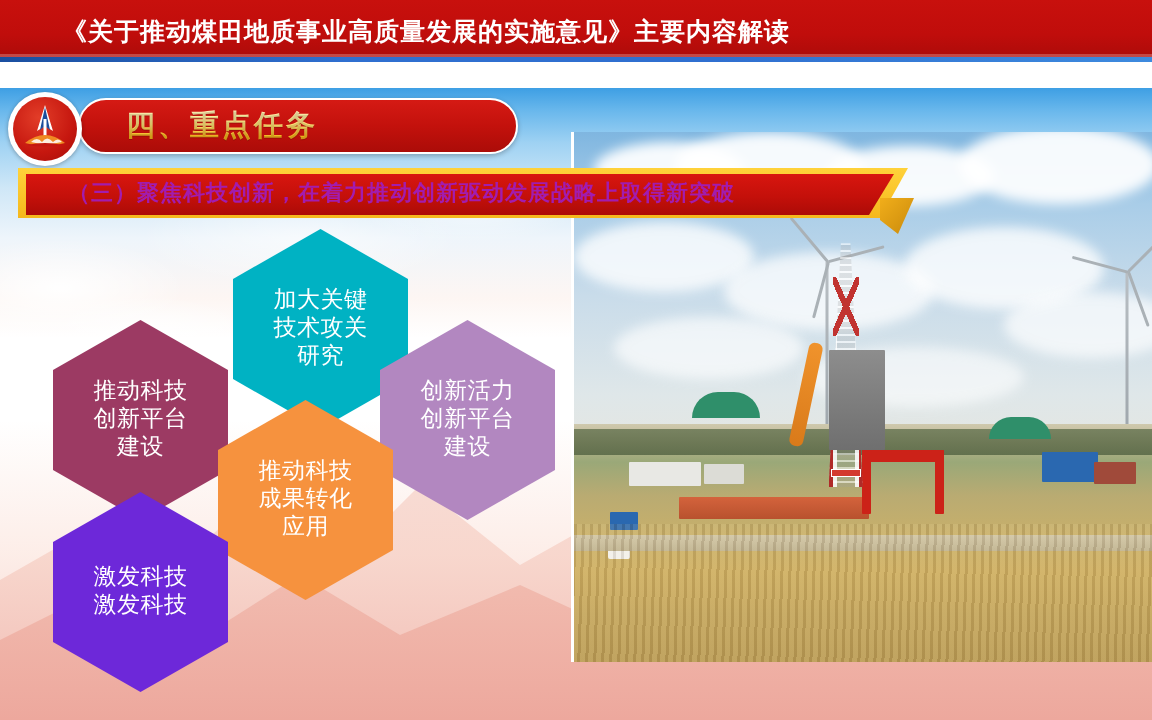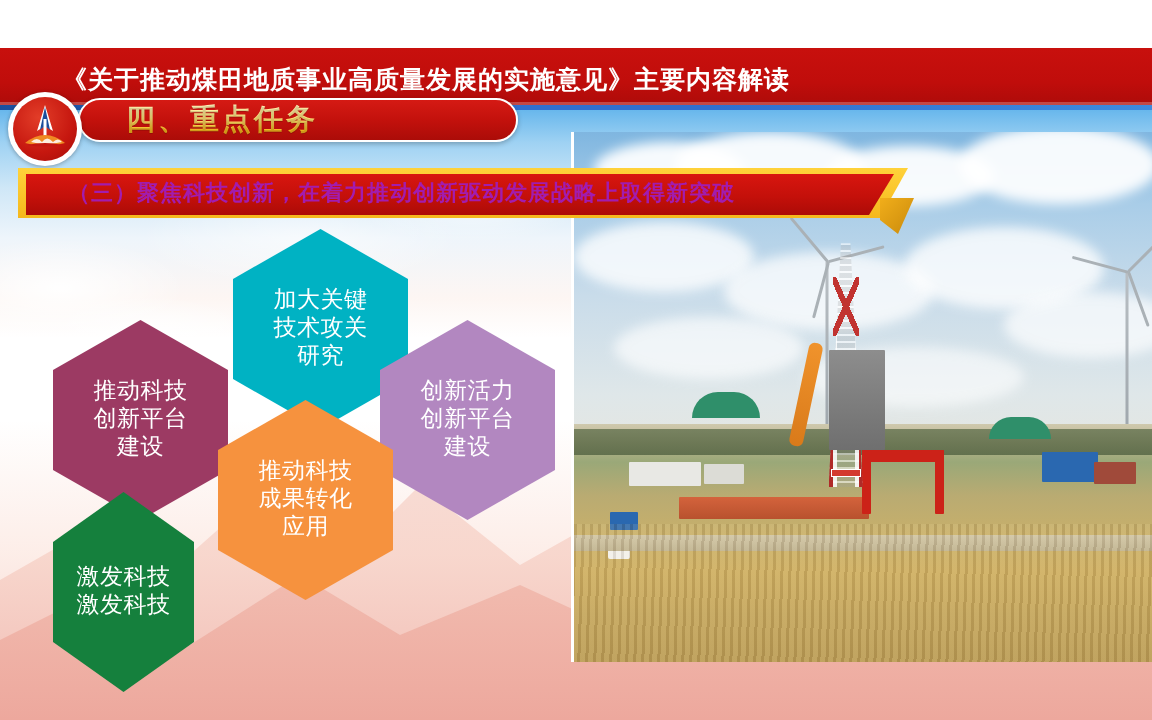--- a/index.html
+++ b/index.html
@@ -42,39 +42,38 @@
     position:absolute;left:0;bottom:0;width:1152px;height:300px;
     background:linear-gradient(to bottom, rgba(255,255,255,0) 0%, rgba(247,196,178,.30) 45%, rgba(233,140,128,.42) 100%);
     pointer-events:none;
   }
 
   
   .header{
     position:absolute;left:0;top:0;width:1152px;height:62px;
     background:linear-gradient(to bottom,#c8100d 0%,#c00d0b 55%,#a90b09 100%);
     overflow:hidden;
-    margin-top:48px;
   }
   .header-title{
     position:absolute;left:62px;top:50%;transform:translateY(-50%);
     color:#ffffff;font-size:25px;font-weight:bold;letter-spacing:1px;
     white-space:nowrap;
   }
   .header-stripe{
     position:absolute;left:0;bottom:0;width:1152px;height:5px;
     background:linear-gradient(to right,#1a4fa0 0%,#2f6fd0 30%,#2f6fd0 62%,#3d8ade 100%);
   }
   .header-stripe2{
     position:absolute;left:0;bottom:5px;width:1152px;height:3px;
     background:rgba(255,255,255,.25);
   }
 
   
   .pill{
-    position:absolute;left:78px;top:98px;width:440px;height:44px;
+    position:absolute;left:78px;top:98px;width:440px;height:56px;
     border-radius:28px;
     background:linear-gradient(to bottom,#d51a14 0%,#c3110c 50%,#ab0c08 100%);
     box-shadow:0 2px 5px rgba(0,0,0,.25);
     border:2px solid #ffffff;
   }
   .pill-text{
     position:absolute;left:46px;top:50%;transform:translateY(-50%);
     font-size:29px;font-weight:bold;letter-spacing:3px;white-space:nowrap;
     background:linear-gradient(to bottom,#fff9d0 0%,#ffe37a 45%,#f5b720 75%,#e09b12 100%);
     -webkit-background-clip:text;background-clip:text;color:transparent;
@@ -320,21 +319,21 @@
     </div>
 
     <div class="hex" style="left:218px;top:400px;width:175px;height:200px;background:#f6923e;">
       <div>
         <div>推动科技</div>
         <div>成果转化</div>
         <div>应用</div>
       </div>
     </div>
 
-    <div class="hex" style="left:53px;top:492px;width:141px;height:200px;background:#15803d;align-items:center;">
+    <div class="hex" style="left:53px;top:492px;width:175px;height:200px;background:#6d28d9;align-items:center;">
       <div>
         <div>激发科技</div>
         <div>激发科技</div>
       </div>
     </div>
   </div>
 
 
   <div class="header">
     <div class="header-title">《关于推动煤田地质事业高质量发展的实施意见》主要内容解读</div>

